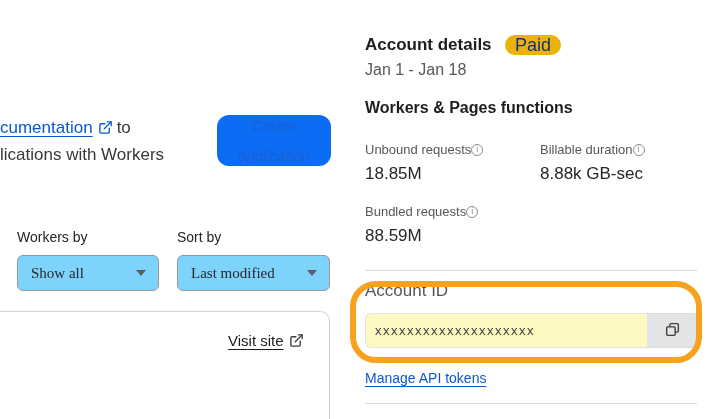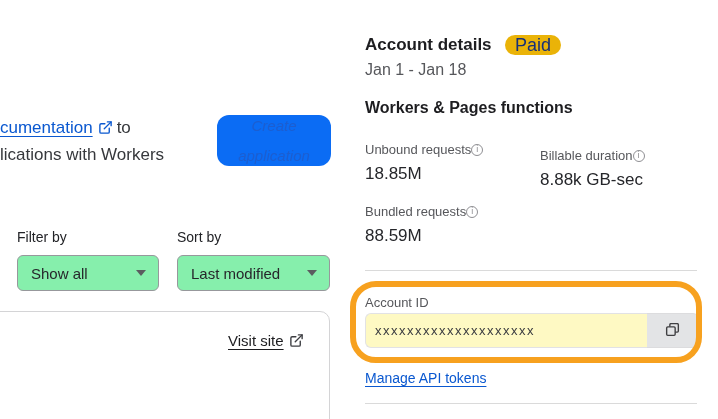--- a/index.html
+++ b/index.html
@@ -18,22 +18,22 @@
 
   .create-btn{
     left:217px;top:115px;width:114px;height:51px;
     background:#0b6cf4;border:none;border-radius:12px;cursor:pointer;
     color:#1c5ed0;font-size:15px;line-height:19px;font-family:inherit;
     display:flex;flex-direction:column;align-items:center;justify-content:space-between;font-style:italic;
   }
 
   .field-label{font-size:14px;color:#222327;top:229px;}
   .dropdown{
-    top:255px;height:36px;background:#86efac;border:1px solid #97989c;border-radius:6px;
-    display:flex;align-items:center;box-sizing:border-box;padding:0 12px 0 13px;cursor:pointer;
+    top:255px;height:36px;background:#7dd3fc;border:1px solid #97989c;border-radius:6px;
+    display:flex;align-items:center;box-sizing:border-box;padding:0 12px 0 13px;cursor:pointer;font-family:Liberation Serif, serif;
   }
   .dropdown .dd-text{font-size:15px;color:#26272b;flex:1 1 auto;}
   .caret{width:0;height:0;border-left:5px solid transparent;border-right:5px solid transparent;
     border-top:6px solid #5b5c60;margin-left:8px;flex:0 0 auto;}
 
   .site-card{
     left:-14px;top:311px;width:344px;height:130px;background:#fff;
     border:1px solid #d4d4d6;border-radius:10px;box-sizing:border-box;
   }
   .visit-row{left:228px;top:332px;display:flex;align-items:center;white-space:nowrap;}
@@ -60,21 +60,21 @@
   .info-icon::before{content:"i";line-height:1;}
 
   .divider{height:1px;background:#dadada;left:365px;width:332px;}
 
   .highlight{
     left:350px;top:281px;width:352px;height:82px;
     border:6px solid #f7a11f;border-radius:26px;box-sizing:border-box;
     pointer-events:none;z-index:6;
   }
 
-  .acct-id-label{left:365px;top:295px;font-size:13px;color:#56575b;}
+  .acct-id-label{left:365px;top:281px;font-size:17px;color:#56575b;}
   .id-row{left:365px;top:313px;width:334px;height:35px;display:flex;z-index:3;}
   .id-input{
     flex:1 1 auto;height:100%;box-sizing:border-box;
     background:#fef9c3;border:1px solid #e2e2e4;border-right:none;border-radius:6px 0 0 6px;
     font-family:inherit;font-size:13px;letter-spacing:1.5px;color:#3a3b3f;padding:0 0 0 9px;
   }
   .copy-btn{
     flex:0 0 52px;height:100%;background:#e3e4e6;border:1px solid #dcdcde;border-left:none;
     border-radius:0 6px 6px 0;display:flex;align-items:center;justify-content:center;cursor:pointer;
   }
@@ -94,21 +94,21 @@
           </svg></span><span>to</span>
     </div>
     <div><span>lications with Workers</span></div>
   </div>
 
   <button class="abs create-btn">
     <span>Create</span>
     <span>application</span>
   </button>
 
-  <div class="abs field-label" style="left:17px;">Filter by</div>
+  <div class="abs field-label" style="left:17px;">Workers by</div>
   <div class="abs dropdown" style="left:17px;width:142px;">
     <span class="dd-text">Show all</span>
     <span class="caret"></span>
   </div>
 
   <div class="abs field-label" style="left:177px;">Sort by</div>
   <div class="abs dropdown" style="left:177px;width:153px;">
     <span class="dd-text">Last modified</span>
     <span class="caret"></span>
   </div>
@@ -131,21 +131,21 @@
   <div class="abs section-heading">Workers &amp; Pages functions</div>
 
   <div class="abs stat" style="left:365px;top:142px;">
     <div class="lbl">
         <span>Unbound requests</span>
         <span class="info-icon"></span>
       </div>
     <div class="val">18.85M</div>
   </div>
 
-  <div class="abs stat" style="left:540px;top:142px;margin-top:6px;">
+  <div class="abs stat" style="left:540px;top:142px;">
     <div class="lbl">
         <span>Billable duration</span>
         <span class="info-icon"></span>
       </div>
     <div class="val">8.88k GB-sec</div>
   </div>
 
   <div class="abs stat" style="left:365px;top:204px;">
     <div class="lbl">
         <span>Bundled requests</span>

